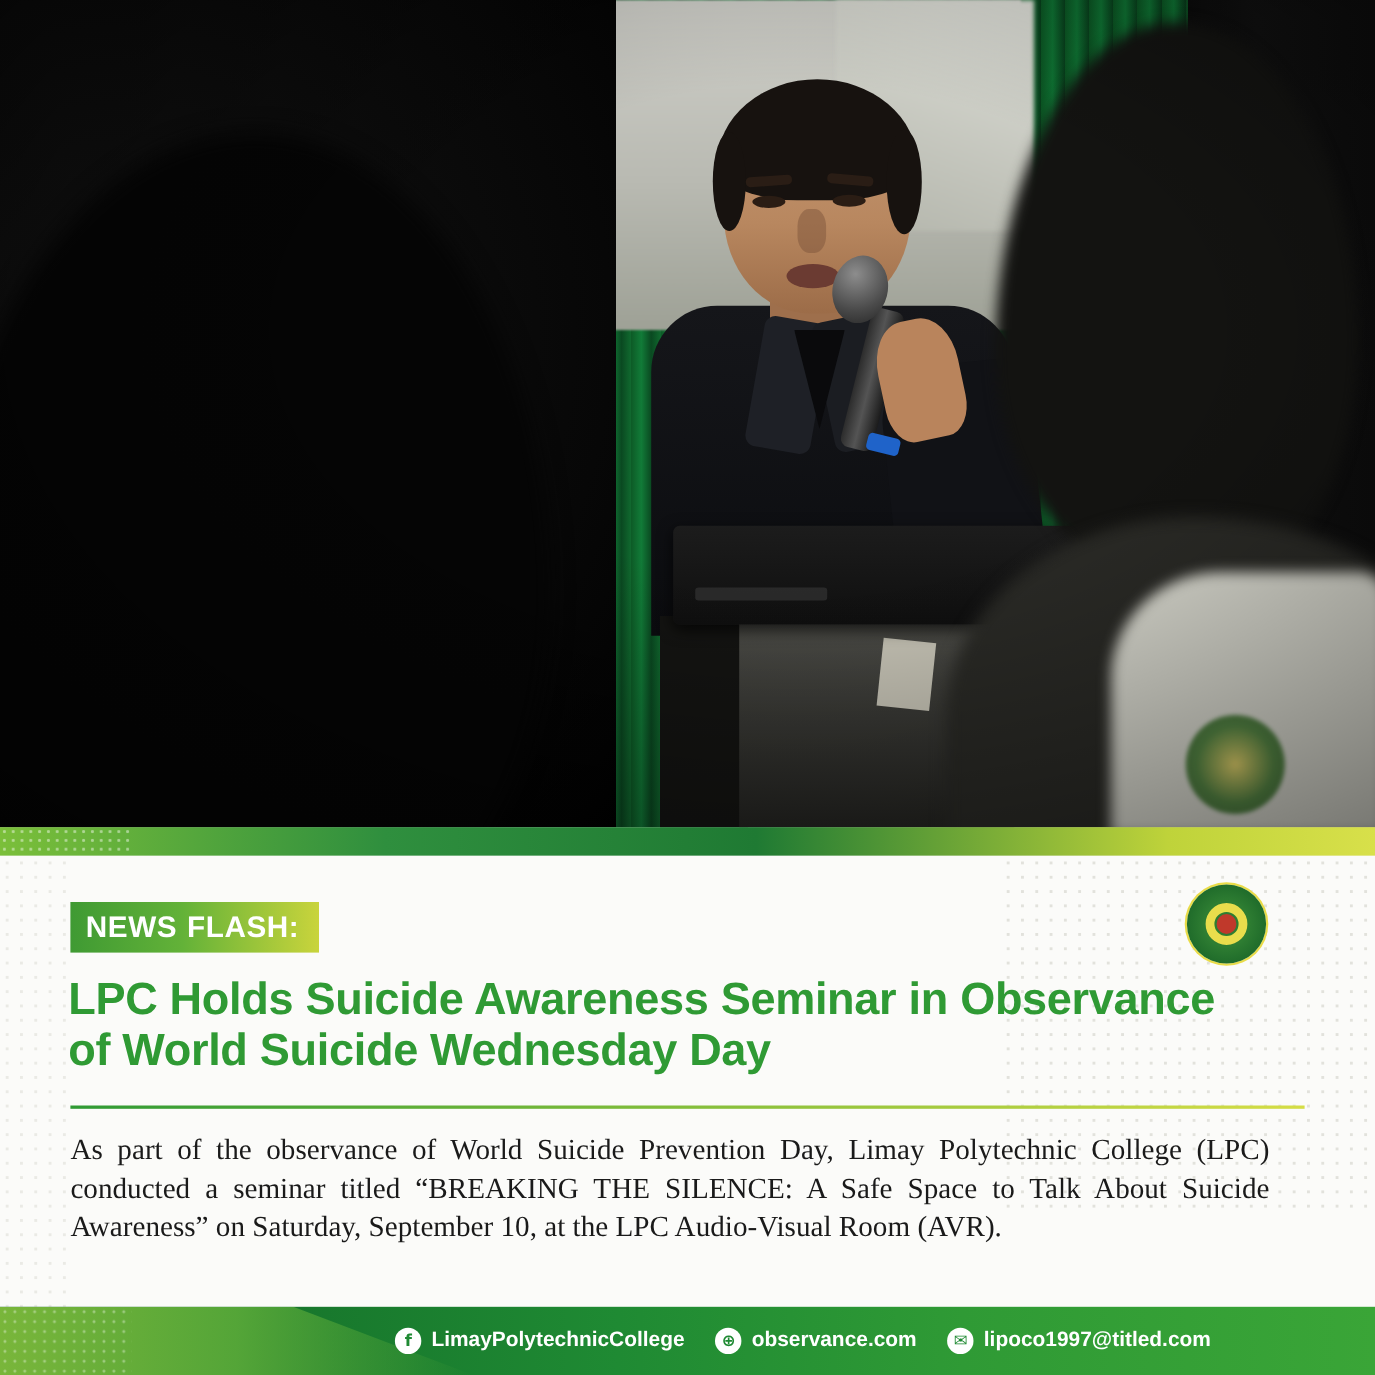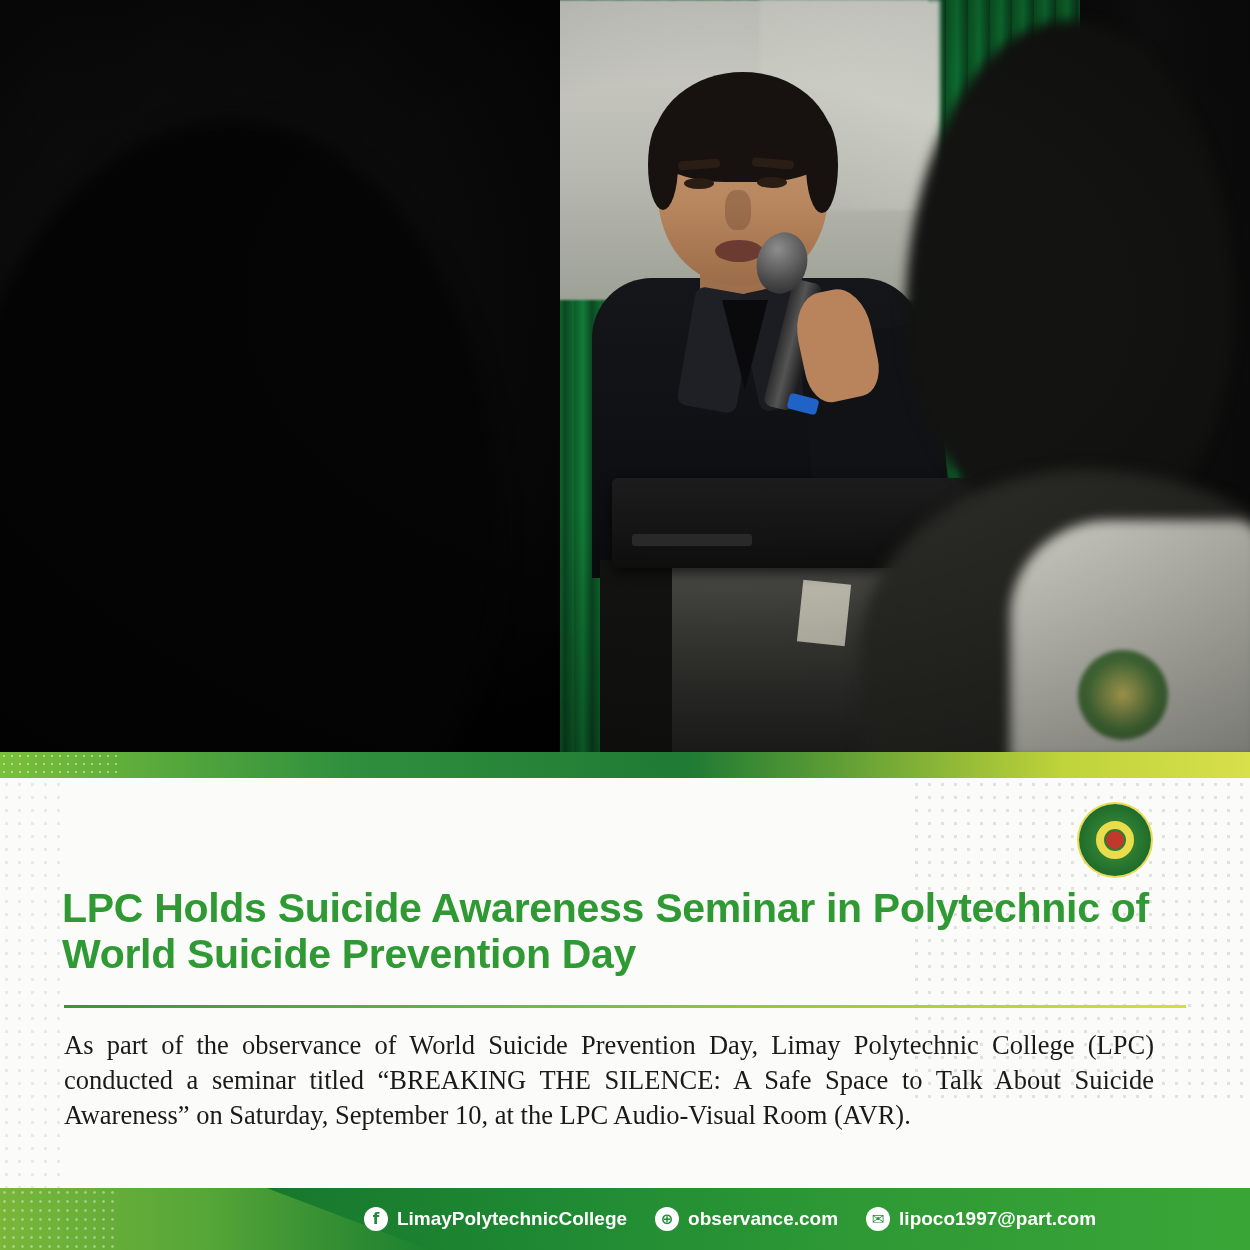--- a/index.html
+++ b/index.html
@@ -439,27 +439,31 @@
     <div class="photo-vignette"></div>
   </div>
 
   <div class="ribbon"></div>
   <div class="ribbon-dots"></div>
 
   <div class="content">
     <div class="bg-dots"></div>
     <div class="bg-dots-left"></div>
 
+    <div class="newsflash">
+      <span class="nf1">NEWS</span>
+      <span class="nf2">FLASH:</span>
+    </div>
 
     <div class="seal">
       <div class="seal-inner"></div>
       <div class="seal-core"></div>
     </div>
 
-    <div class="headline">LPC Holds Suicide Awareness Seminar in Polytechnic of World Suicide Prevention Day</div>
+    <div class="headline">LPC Holds Suicide Awareness Seminar in Observance of World Suicide Wednesday Day</div>
 
     <div class="rule"></div>
 
     <div class="body-text">As part of the observance of World Suicide Prevention Day, Limay Polytechnic College (LPC) conducted a seminar titled “BREAKING THE SILENCE: A Safe Space to Talk About Suicide Awareness” on Saturday, September 10, at the LPC Audio-Visual Room (AVR).</div>
   </div>
 
   <div class="footer">
     <div class="footer-swoosh"></div>
     <div class="footer-dots"></div>
     <div class="footer-items">
@@ -469,19 +473,19 @@
         <span>LimayPolytechnicCollege</span>
       </div>
 
       <div class="fitem">
         <span class="ficon">⊕</span>
         <span>observance.com</span>
       </div>
 
       <div class="fitem">
         <span class="ficon">✉</span>
-        <span>lipoco1997@part.com</span>
+        <span>lipoco1997@titled.com</span>
       </div>
 
     </div>
   </div>
 
 </div>
 
 </body></html>

